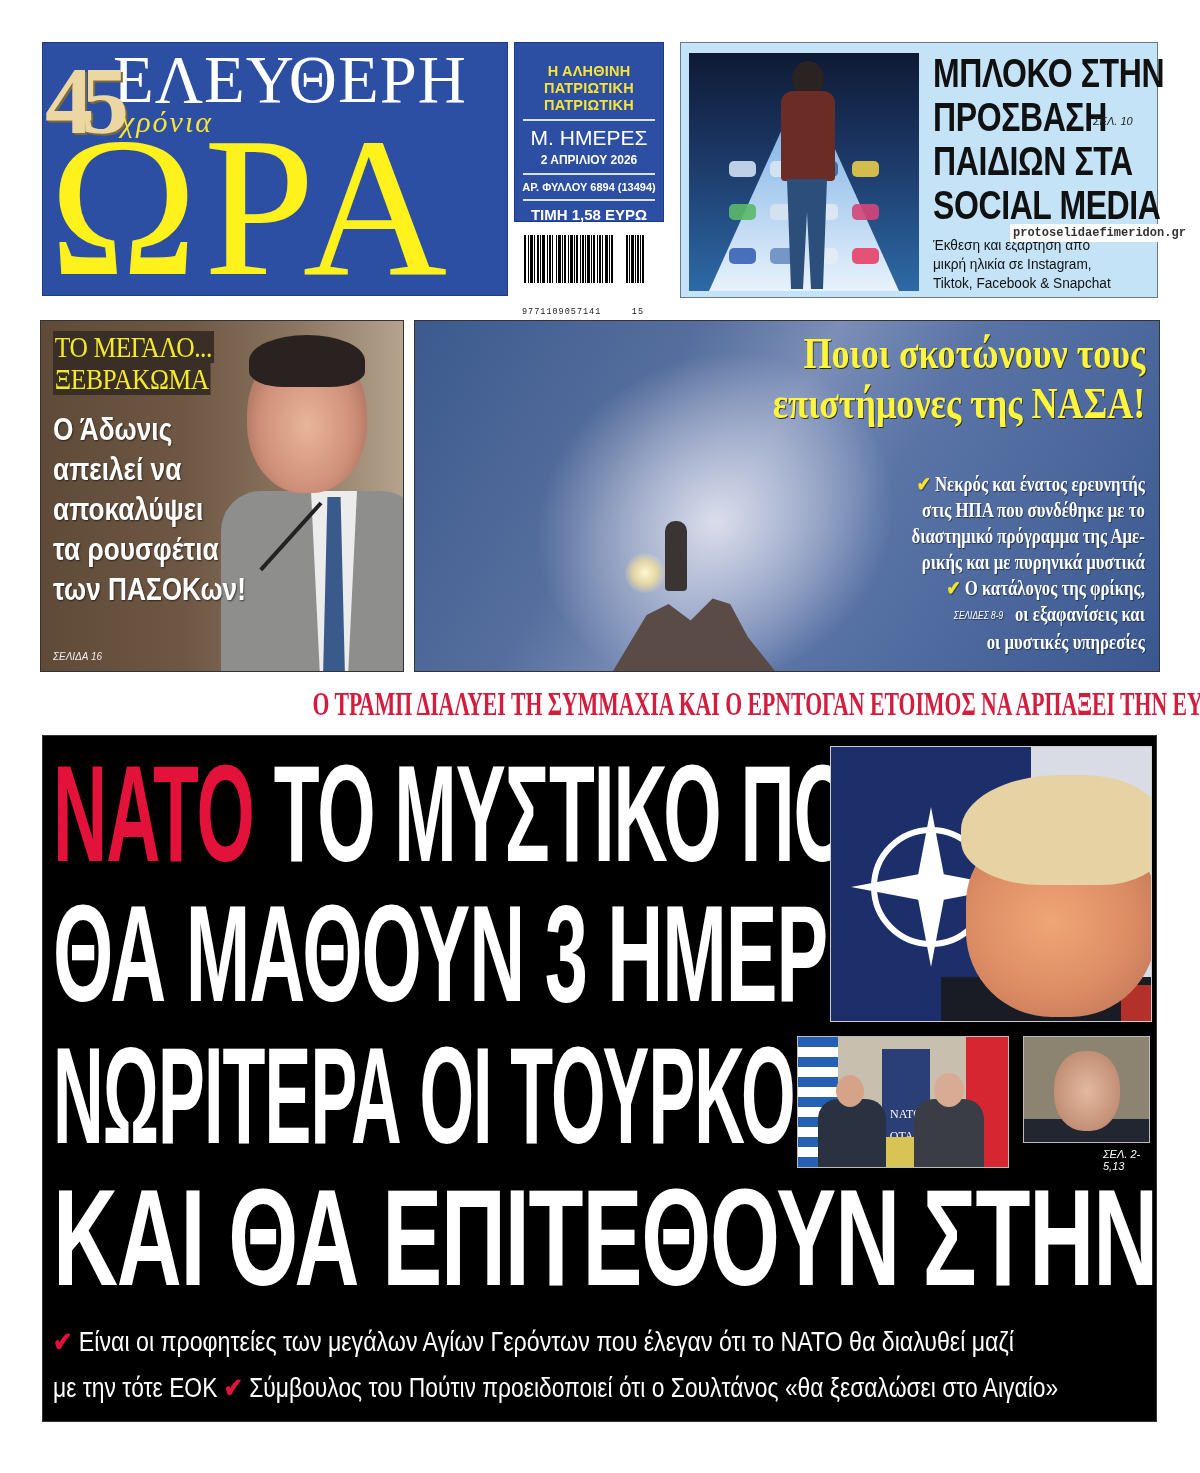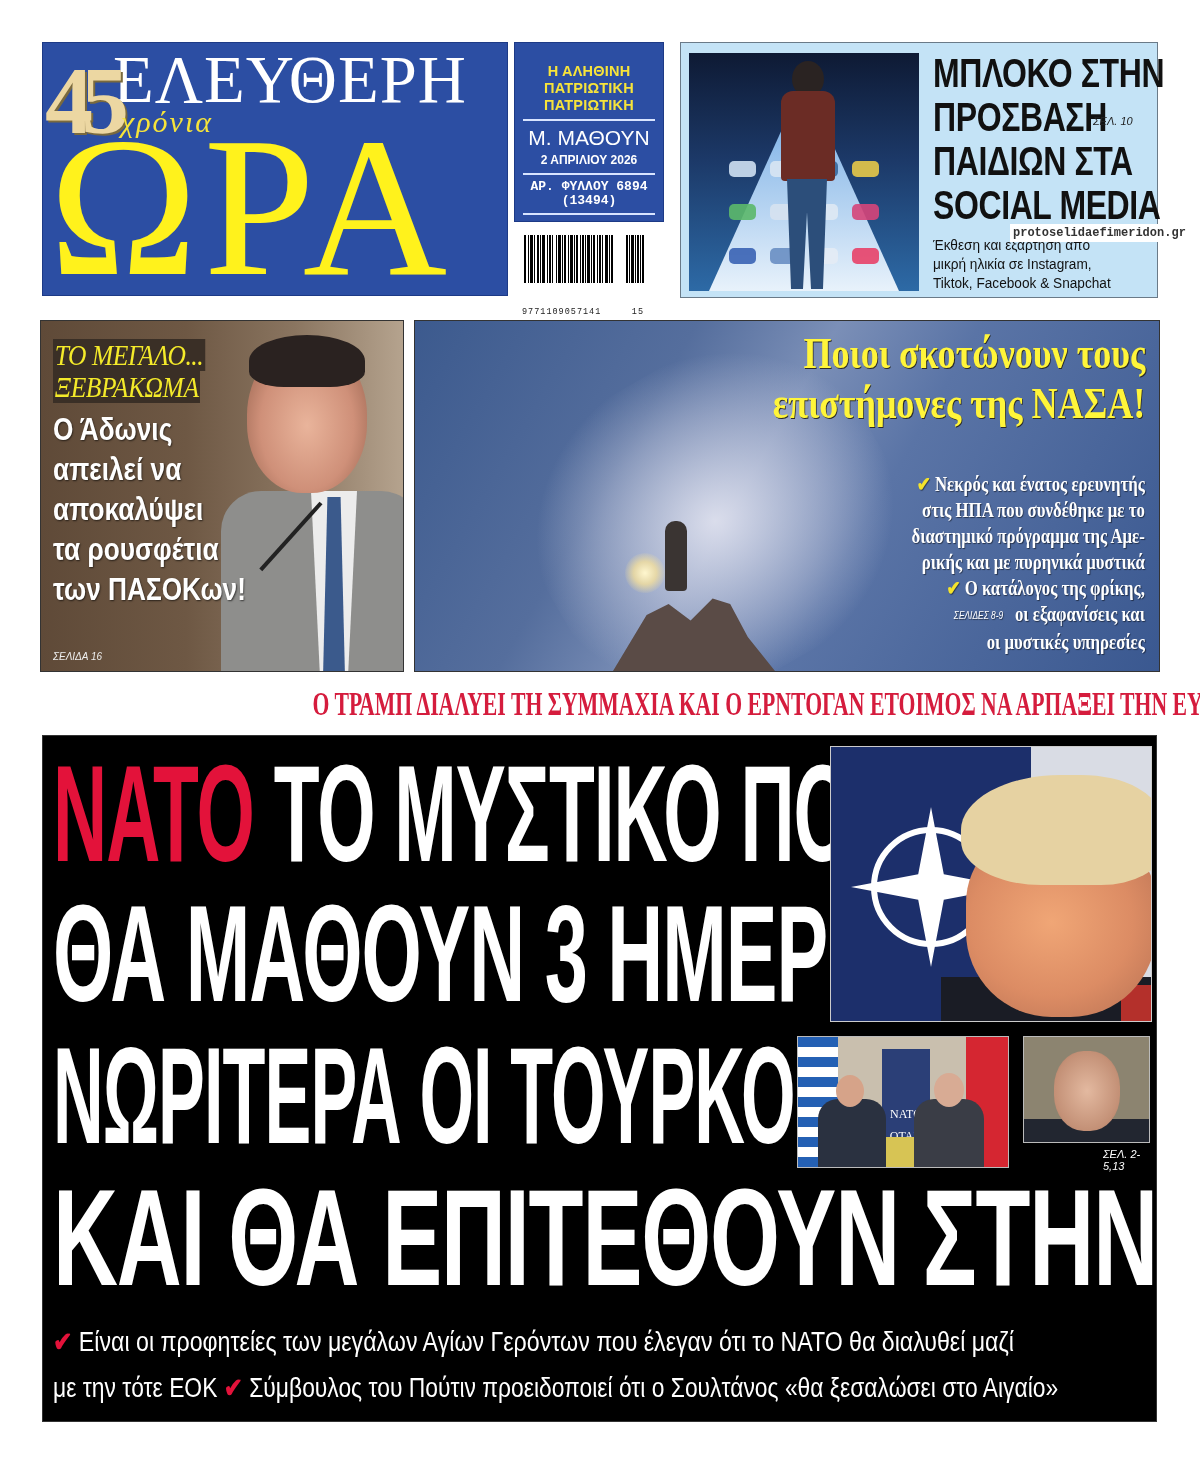--- a/index.html
+++ b/index.html
@@ -13,21 +13,21 @@
   .mh-years { position: absolute; left: 78px; top: 64px; font-family: "Liberation Serif", serif; font-style: italic; color: #f7e43a; font-size: 30px; line-height: 1; letter-spacing: 2px; }
   .mh-45 { position: absolute; left: 2px; top: 10px; font-family: "Liberation Serif", serif; font-weight: bold; color: #ecd7a2; font-size: 96px; line-height: 1; letter-spacing: -12px; text-shadow: 2px 2px 0 #7a6a3e; }
   .mh-main { position: absolute; left: 6px; top: 64px; font-family: "Liberation Serif", serif; color: #fff21c; font-size: 200px; line-height: 1; letter-spacing: 6px; }
 
   
   .infobox { left: 514px; top: 42px; width: 150px; height: 180px; background: #2c4ea3; border: 1px solid #1d3a86; color: #fff; text-align: center; padding: 20px 6px; }
   .ib-tag { color: #f7e43a; font-weight: bold; font-size: 14.5px; line-height: 17px; letter-spacing: 0.2px; }
   .ib-sep { height: 2px; background: #d8e4ff; margin: 5px 2px; }
   .ib-day { font-size: 21px; line-height: 24px; }
   .ib-date { font-size: 12px; font-weight: bold; line-height: 16px; margin-top: 2px; }
-  .ib-issue { font-size: 13px; font-weight: bold; line-height: 14px; font-family: Liberation Mono, monospace; }
+  .ib-issue { font-size: 11px; font-weight: bold; line-height: 14px; }
   .ib-price { font-size: 15px; font-weight: bold; line-height: 18px; }
 
   .barcode { left: 522px; top: 235px; width: 135px; height: 62px; }
   .bars { position: absolute; left: 2px; top: 0; height: 48px; display: flex; align-items: stretch; gap: 1px; }
   .bars i { display: block; background: #000; }
   .bc-num { position: absolute; left: 0; top: 48px; font-size: 8.5px; letter-spacing: 1px; color: #222; font-family: "Liberation Mono", monospace; margin-top: 24px; }
 
   
   .socialbox { left: 680px; top: 42px; width: 478px; height: 256px; background: #c4e3f6; border: 1px solid #6a7a88; }
   .sm-photo { position: absolute; left: 8px; top: 10px; width: 230px; height: 238px; background: linear-gradient(180deg, #0e1a34 0%, #1c3968 45%, #2d6aa6 100%); overflow: hidden; }
@@ -45,21 +45,21 @@
 
   
   .adonis { left: 40px; top: 320px; width: 364px; height: 352px; background: linear-gradient(90deg, #5f4a38 0%, #6e5844 40%, #8a7560 70%, #b5a38e 100%); border: 1px solid #333; overflow: hidden; }
   .ad-photo { position: absolute; left: 190px; top: 0; width: 174px; height: 352px; }
   .ad-head { position: absolute; left: 16px; top: 22px; width: 120px; height: 150px; border-radius: 48% 48% 46% 46%; background: radial-gradient(ellipse at 50% 55%, #e9b49b 0%, #cf9079 55%, #8c5a46 100%); }
   .ad-hair { position: absolute; left: 18px; top: 14px; width: 116px; height: 52px; border-radius: 50% 50% 30% 30%; background: #2a2220; }
   .ad-suit { position: absolute; left: -10px; top: 170px; width: 200px; height: 190px; background: #8e8e8c; border-radius: 40px 40px 0 0; }
   .ad-shirt { position: absolute; left: 80px; top: 170px; width: 46px; height: 190px; background: #ececec; clip-path: polygon(0 0, 100% 0, 80% 100%, 20% 100%); }
   .ad-tie { position: absolute; left: 92px; top: 176px; width: 22px; height: 180px; background: #3b5a8c; clip-path: polygon(20% 0, 80% 0, 100% 100%, 0 100%); }
   .ad-mic { position: absolute; left: 0; top: 180px; width: 90px; height: 4px; background: #222; transform: rotate(-48deg); transform-origin: right center; }
-  .ad-kicker { position: absolute; left: 12px; top: 18px; font-style: italic; }
+  .ad-kicker { position: absolute; left: 12px; top: 10px; }
   .ad-kicker span { display: inline-block; background: #3a2f26; color: #f4ea2a; font-family: "Liberation Serif", serif; font-size: 29px; line-height: 32px; padding: 0 2px; transform: scaleX(0.88); transform-origin: left top; letter-spacing: -0.5px; }
   .ad-head-text { position: absolute; left: 12px; top: 88px; color: #ffffff; font-weight: bold; font-size: 32px; line-height: 40px; transform: scaleX(0.82); transform-origin: left top; white-space: nowrap; text-shadow: 1px 1px 2px rgba(0,0,0,0.6); }
   .ad-page { position: absolute; left: 12px; top: 330px; font-size: 10px; font-style: italic; color: #eee; }
 
   
   .nasa { left: 414px; top: 320px; width: 746px; height: 352px; background: linear-gradient(120deg, #3c5a8e 0%, #556e9d 30%, #7b8fb7 45%, #5a74a6 60%, #3a5890 100%); border: 1px solid #333; overflow: hidden; }
   .nasa-milky { position: absolute; left: 120px; top: 40px; width: 360px; height: 320px; background: radial-gradient(ellipse at 50% 50%, rgba(235,235,245,0.85) 0%, rgba(200,205,225,0.45) 45%, rgba(120,140,180,0) 72%); transform: rotate(-30deg); }
   .nasa-rock { position: absolute; left: 170px; top: 250px; width: 220px; height: 110px; background: #5a4b46; clip-path: polygon(10% 100%, 28% 40%, 38% 30%, 48% 45%, 58% 25%, 66% 30%, 74% 60%, 90% 100%); }
   .nasa-glow { position: absolute; left: 210px; top: 232px; width: 40px; height: 40px; border-radius: 50%; background: radial-gradient(circle, #fff7cf 0%, rgba(255,230,150,0.7) 40%, rgba(255,200,100,0) 75%); }
   .nasa-person { position: absolute; left: 250px; top: 200px; width: 22px; height: 70px; background: #3a3432; border-radius: 10px 10px 4px 4px; }
@@ -126,21 +126,21 @@
   <div class="mh-main">ΩΡΑ</div>
   <div class="mh-45">45</div>
   <div class="mh-years">χρόνια</div>
 </div>
 
 <div class="abs infobox">
   <div class="ib-tag">Η ΑΛΗΘΙΝΗ</div>
   <div class="ib-tag">ΠΑΤΡΙΩΤΙΚΗ</div>
   <div class="ib-tag">ΠΑΤΡΙΩΤΙΚΗ</div>
   <div class="ib-sep"></div>
-  <div class="ib-day">Μ. ΜΑΘΟΥΝ</div>
+  <div class="ib-day">Μ. ΗΜΕΡΕΣ</div>
   <div class="ib-date">2 ΑΠΡΙΛΙΟΥ 2026</div>
   <div class="ib-sep"></div>
   <div class="ib-issue">ΑΡ. ΦΥΛΛΟΥ 6894 (13494)</div>
   <div class="ib-sep"></div>
   <div class="ib-price">ΤΙΜΗ 1,58 ΕΥΡΩ</div>
 </div>
 
 <div class="abs barcode">
   <div class="bars">
     <i style="width:2px"></i>

